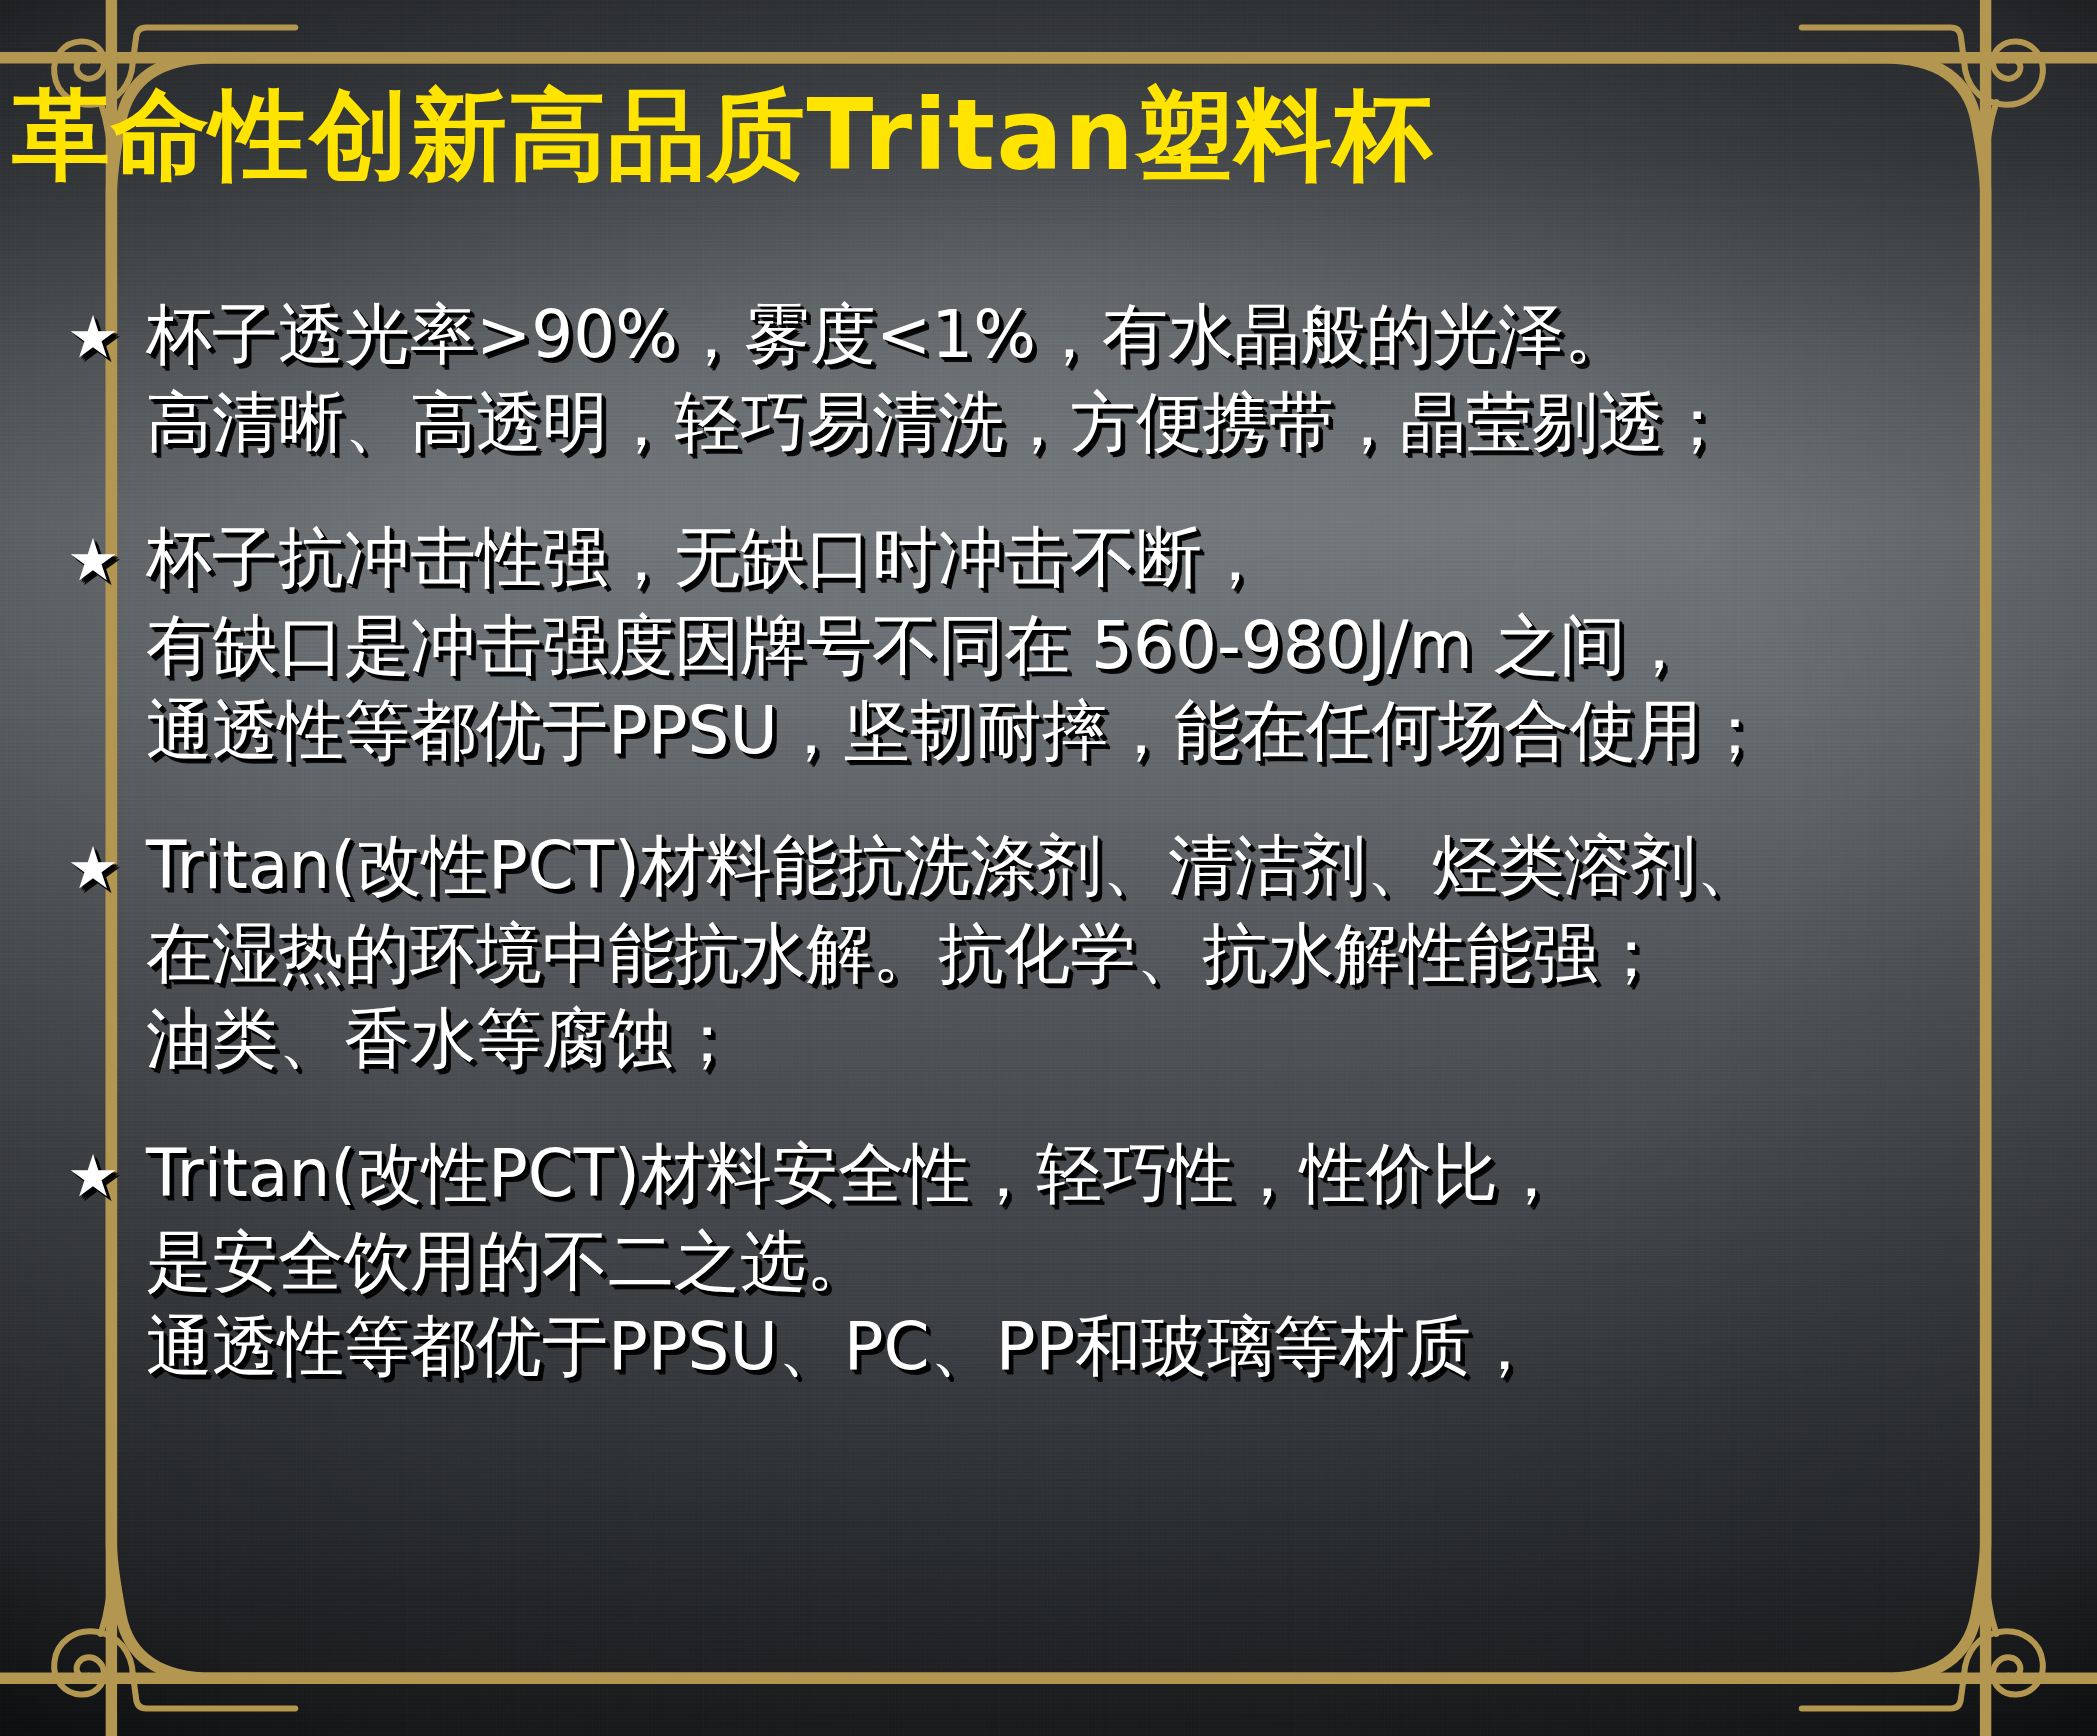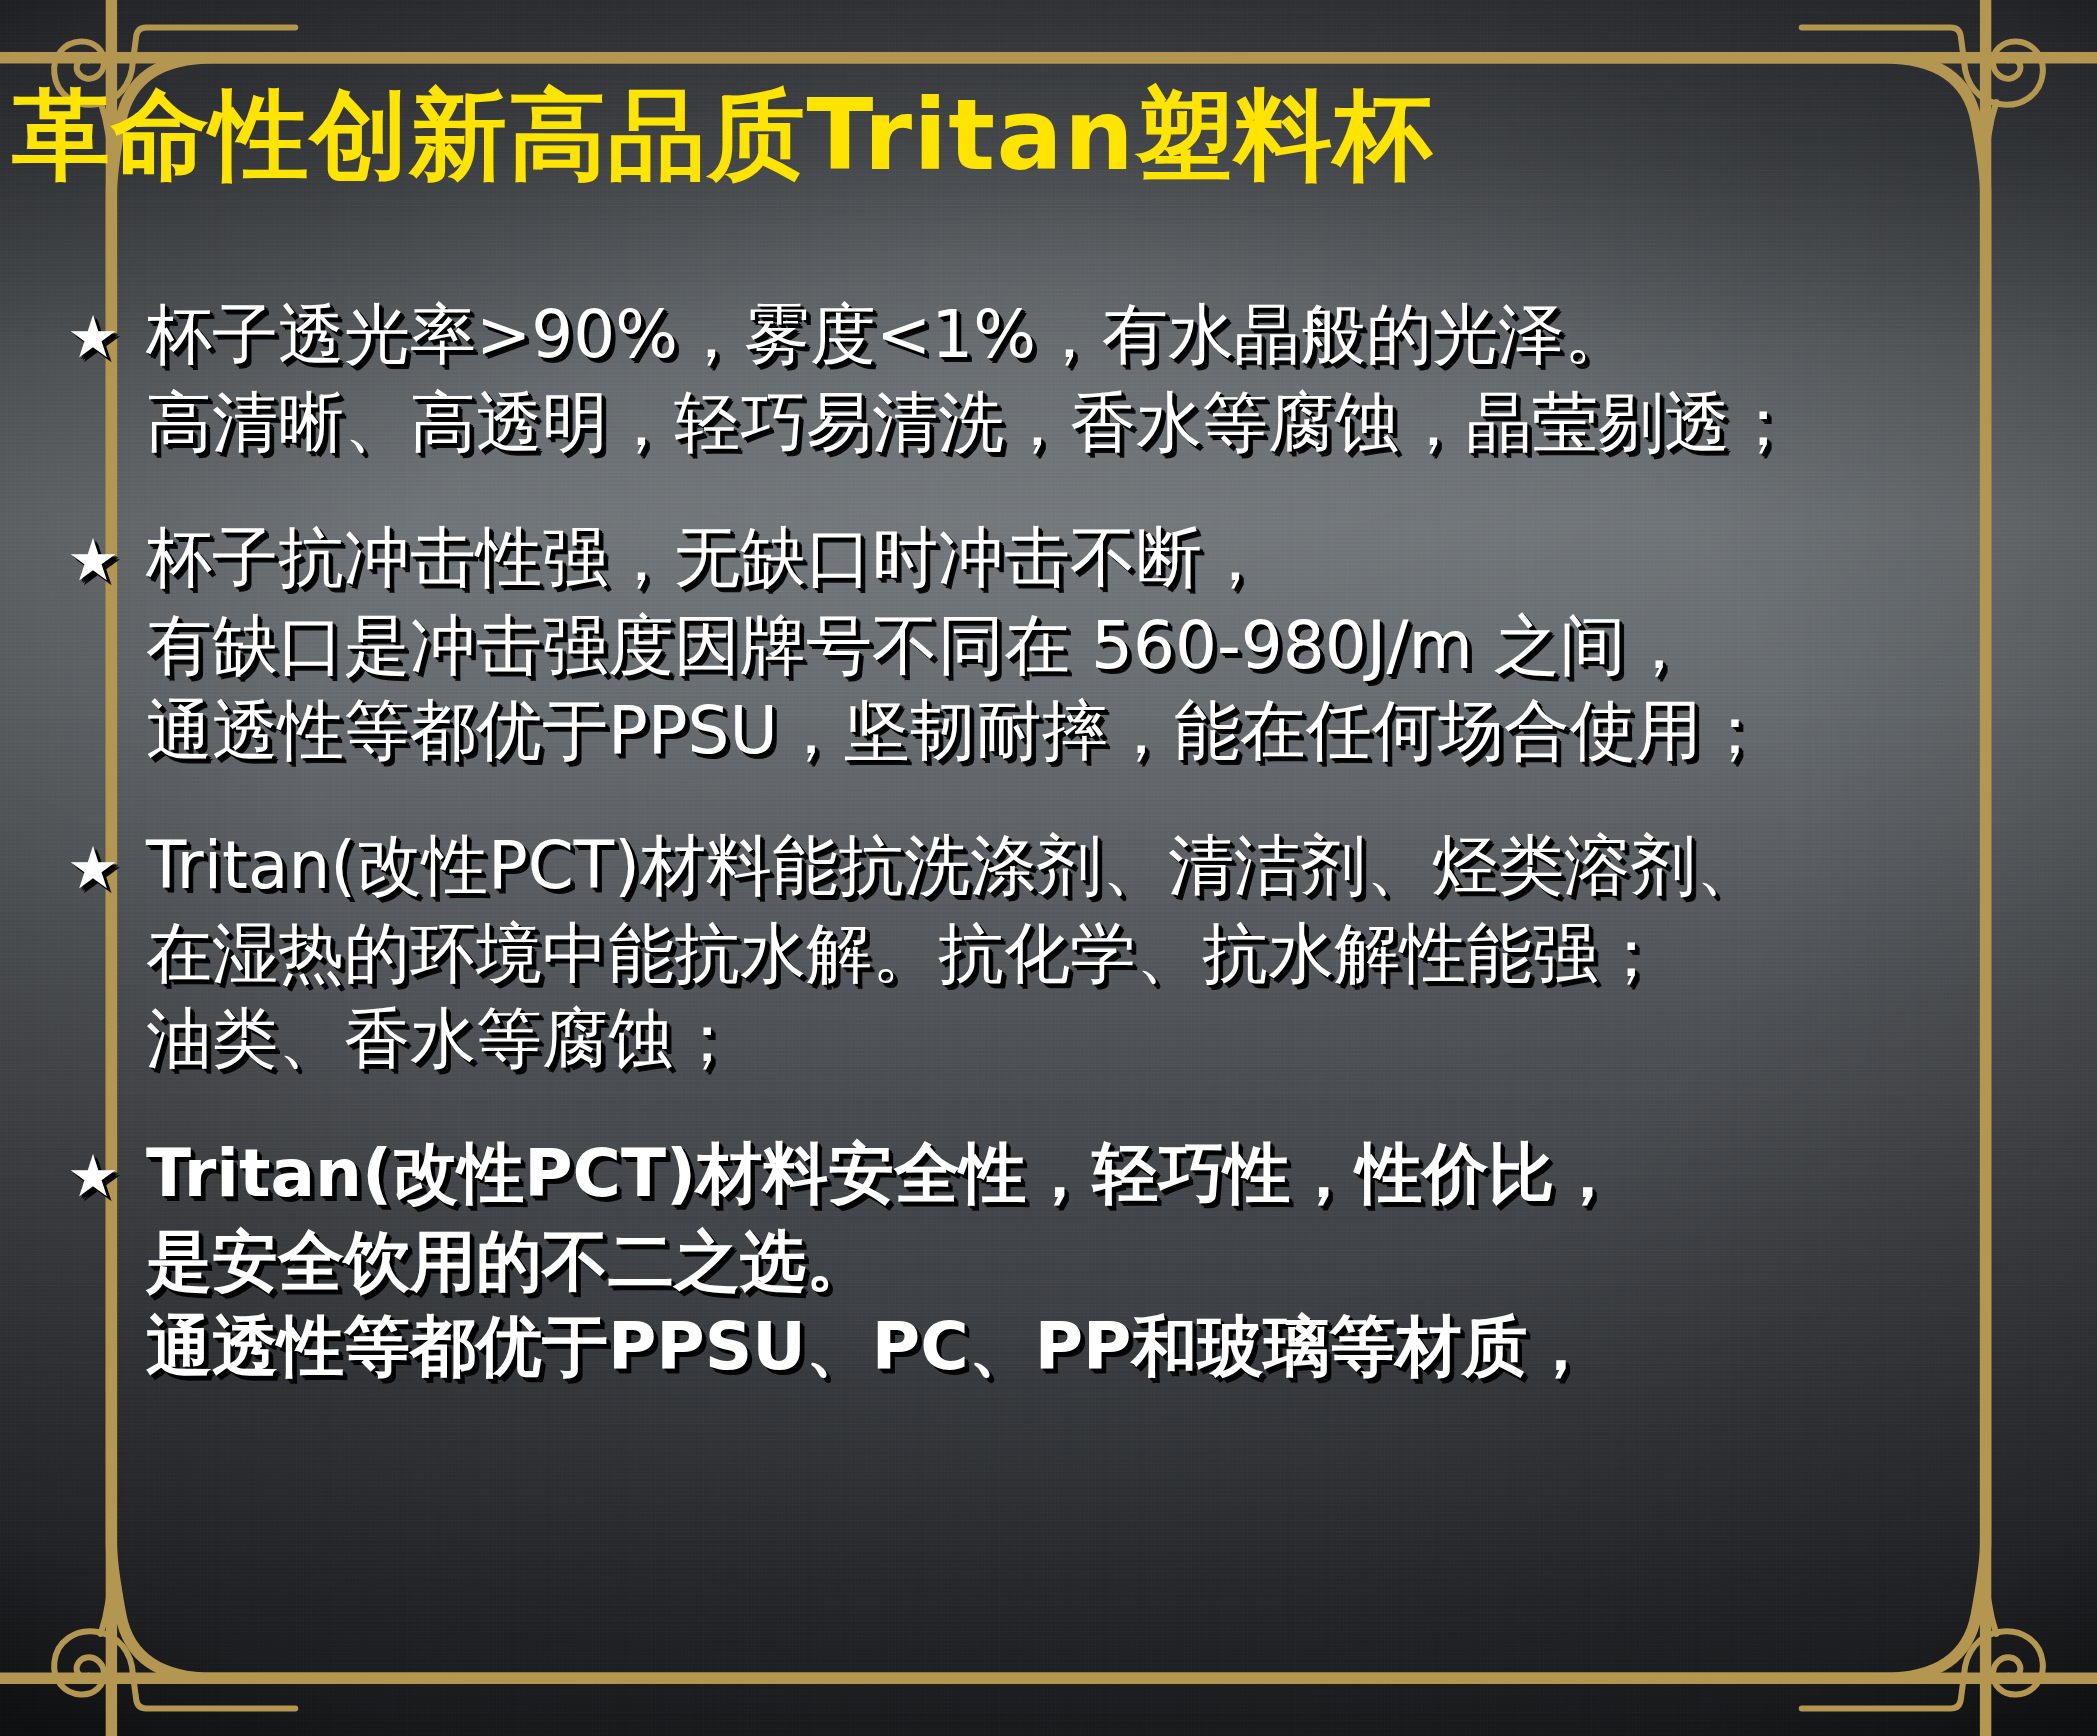--- a/index.html
+++ b/index.html
@@ -117,21 +117,21 @@
   .bullets {
     position: absolute;
     top: 292px;
     left: 67px;
     right: 40px;
   }
 
   .bullet {
     margin-bottom: 50px;
   }
-  .bullet:last-child { margin-bottom: 0; font-weight: bold; }
+  .bullet:last-child { margin-bottom: 0; }
 
   .bullet-line {
     display: block;
     color: #ffffff;
     font-size: 66px;
     line-height: 85px;
     white-space: nowrap;
     letter-spacing: 0px;
     text-shadow:
        4.7px 4.7px 0px rgba(0,0,0,0.92),
@@ -200,21 +200,21 @@
   </svg>
 
   <div class="content">
 
     <div class="title">革命性创新高品质Tritan塑料杯</div>
 
     <div class="bullets">
 
       <div class="bullet">
         <div class="bullet-line"><span class="star">★</span><span>杯子透光率&gt;90%，雾度&lt;1%，有水晶般的光泽。</span></div>
-        <div class="bullet-line indent">高清晰、高透明，轻巧易清洗，香水等腐蚀，晶莹剔透；</div>
+        <div class="bullet-line indent">高清晰、高透明，轻巧易清洗，方便携带，晶莹剔透；</div>
       </div>
 
       <div class="bullet">
         <div class="bullet-line"><span class="star">★</span><span>杯子抗冲击性强，无缺口时冲击不断，</span></div>
         <div class="bullet-line indent">有缺口是冲击强度因牌号不同在 560-980J/m 之间，</div>
         <div class="bullet-line indent">通透性等都优于PPSU，坚韧耐摔，能在任何场合使用；</div>
       </div>
 
       <div class="bullet">
         <div class="bullet-line"><span class="star">★</span><span>Tritan(改性PCT)材料能抗洗涤剂、清洁剂、烃类溶剂、</span></div>

